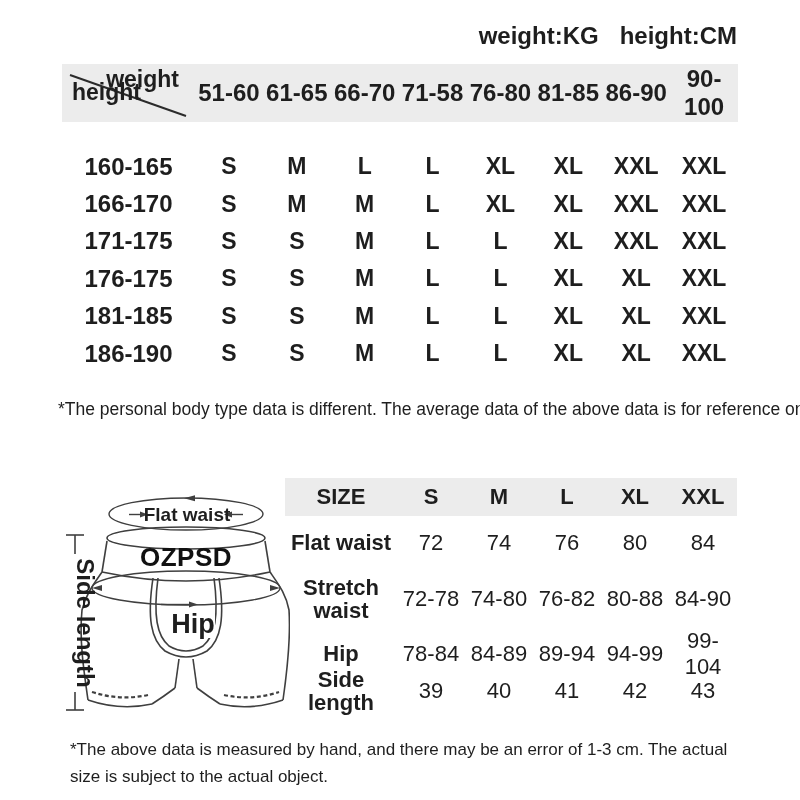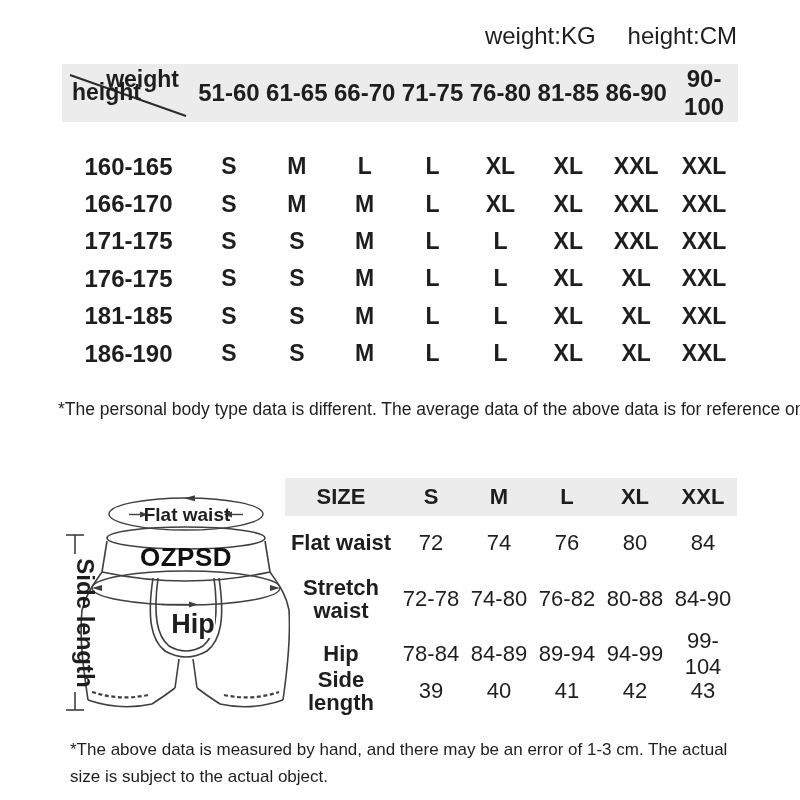--- a/index.html
+++ b/index.html
@@ -2,22 +2,22 @@
 <html><head>
 <meta charset="utf-8">
 <style>
   html,body { margin:0; padding:0; }
   body {
     width:800px; height:800px; position:relative; overflow:hidden;
     background:#ffffff; color:#1e1e1e;
     font-family:"Liberation Sans", sans-serif;
   }
   
-  .units { position:absolute; top:22px; right:63px; display:flex; gap:32px;
-           font-size:24px; font-weight:400; }
+  .units { position:absolute; top:22px; right:63px; display:flex; gap:21px;
+           font-size:24px; font-weight:700; }
   
   .matrix { position:absolute; left:62px; top:64px; width:676px; }
   .m-head { display:grid; grid-template-columns:133px repeat(8,1fr);
             background:#ececec; height:58px; align-items:center; }
   .m-col  { text-align:center; font-size:24px; font-weight:600; }
   .corner { position:relative; height:58px; }
   .corner .cw { position:absolute; top:2px;  right:16px; font-size:23px; font-weight:600; }
   .corner .ch { position:absolute; bottom:16px; left:10px; font-size:23px; font-weight:600; }
   .corner svg { position:absolute; left:0; top:0; }
   .m-body { margin-top:26px; }
@@ -58,21 +58,21 @@
     <div class="corner">
       <svg width="133" height="58" viewBox="0 0 133 58">
         <line x1="8" y1="11" x2="124" y2="52" stroke="#2b2b2b" stroke-width="2"></line>
       </svg>
       <span class="cw">weight</span>
       <span class="ch">height</span>
     </div>
     <div class="m-col">51-60</div>
     <div class="m-col">61-65</div>
     <div class="m-col">66-70</div>
-    <div class="m-col">71-75</div>
+    <div class="m-col">71-58</div>
     <div class="m-col">76-80</div>
     <div class="m-col">81-85</div>
     <div class="m-col">86-90</div>
     <div class="m-col">90-100</div>
   </div>
   <div class="m-body">
     <div class="m-row">
       <div class="rh">160-165</div>
       <div class="m-cell">S</div>
       <div class="m-cell">M</div>

